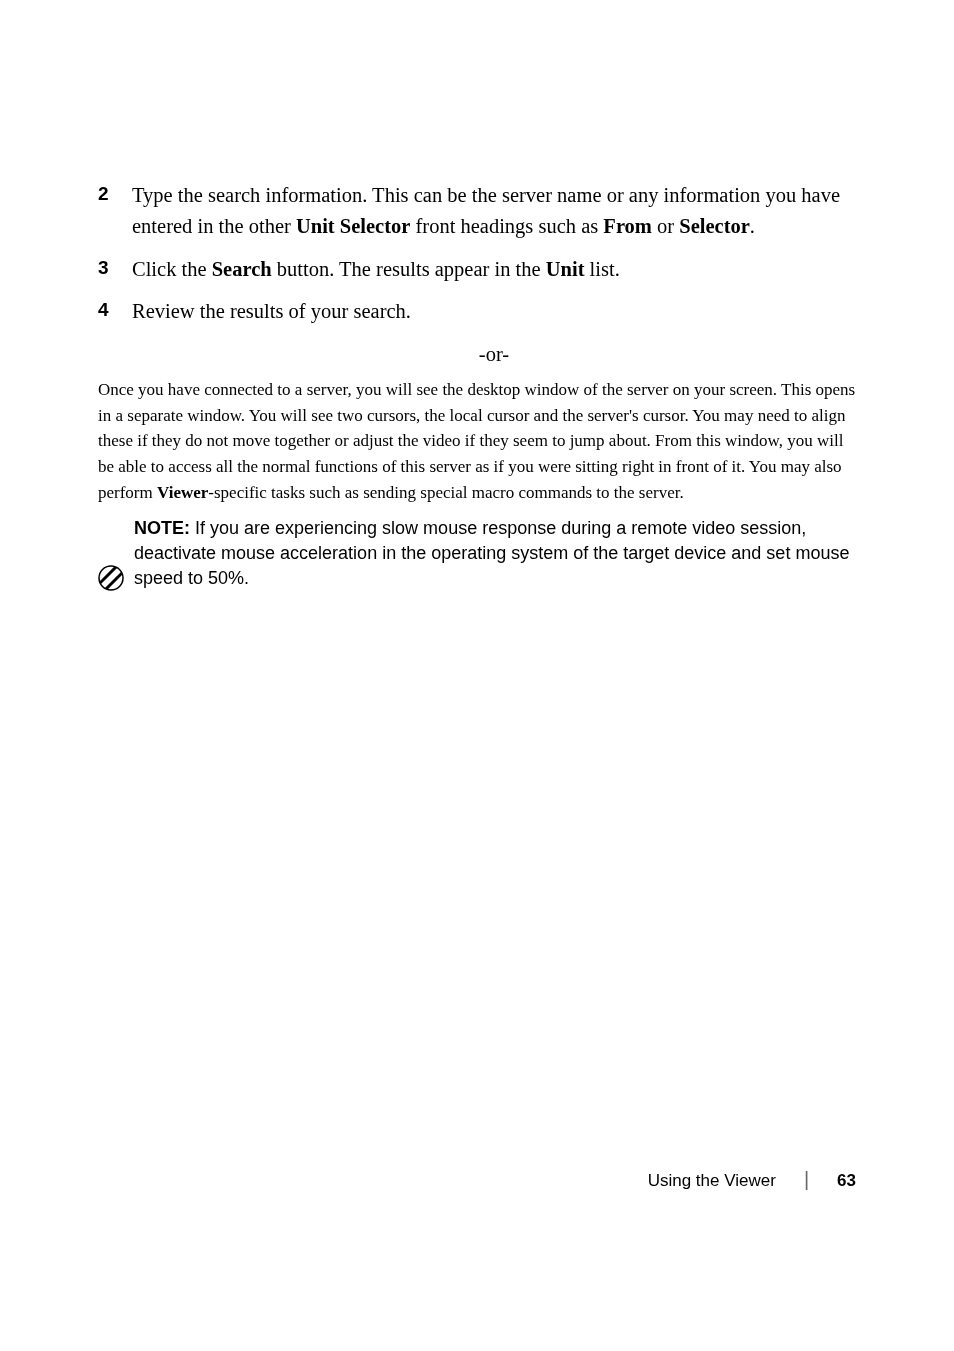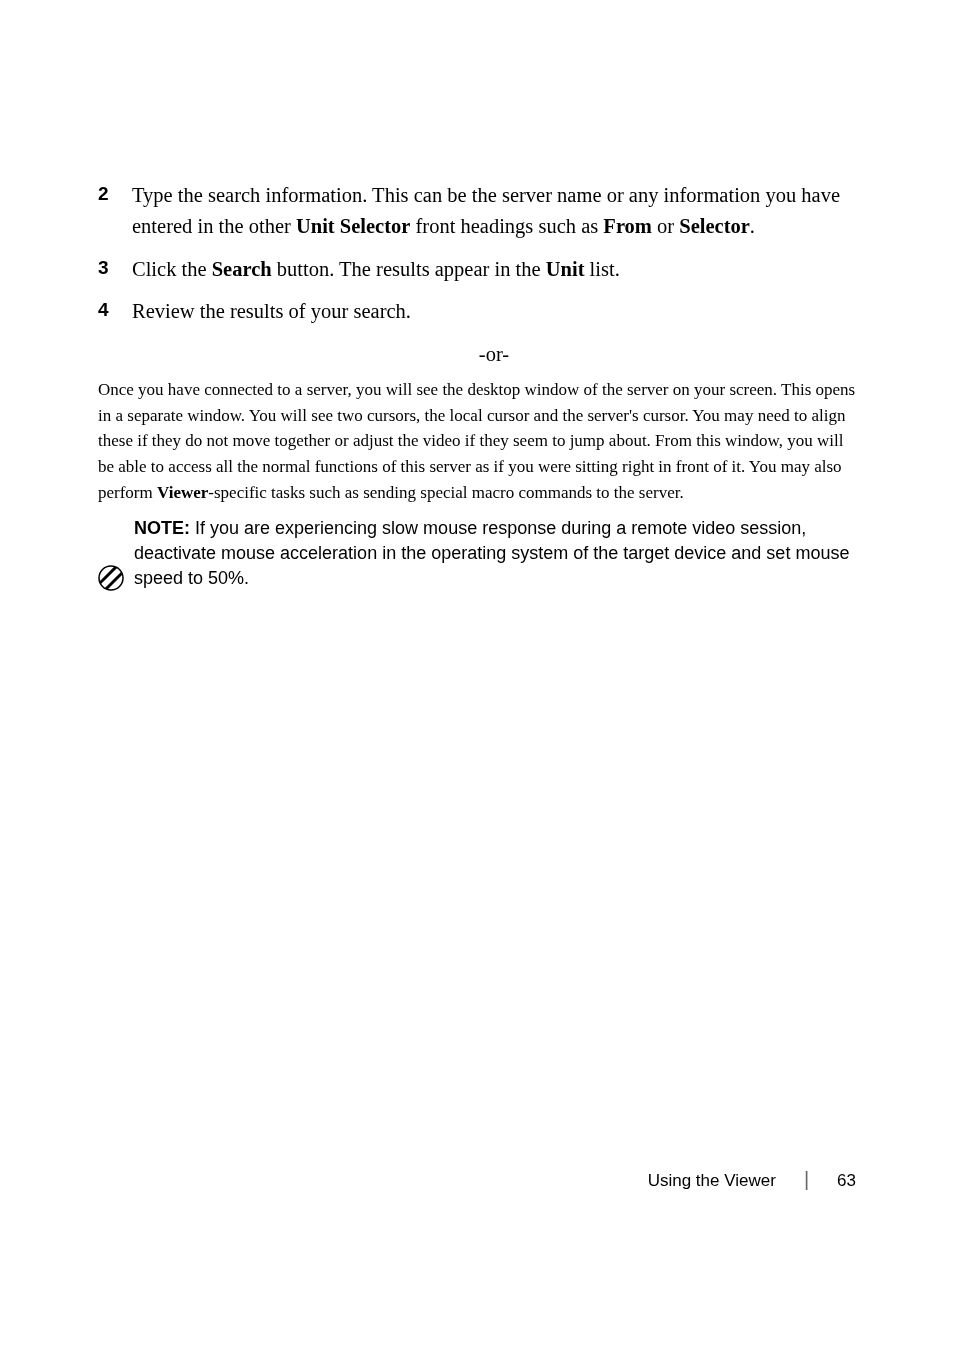--- a/index.html
+++ b/index.html
@@ -107,21 +107,21 @@
     }
     
     .footer-divider {
       margin: 0 28px;
       color: #666;
       font-size: 20px;
       font-weight: 300;
     }
     
     .footer-page {
-      font-weight: normal;
+      font-weight: bold;
     }
   </style>
 </head>
 <body>
 
 <div class="page-content">
 
   <div class="numbered-item">
     <div class="item-number">2</div>
     <div class="item-text">

